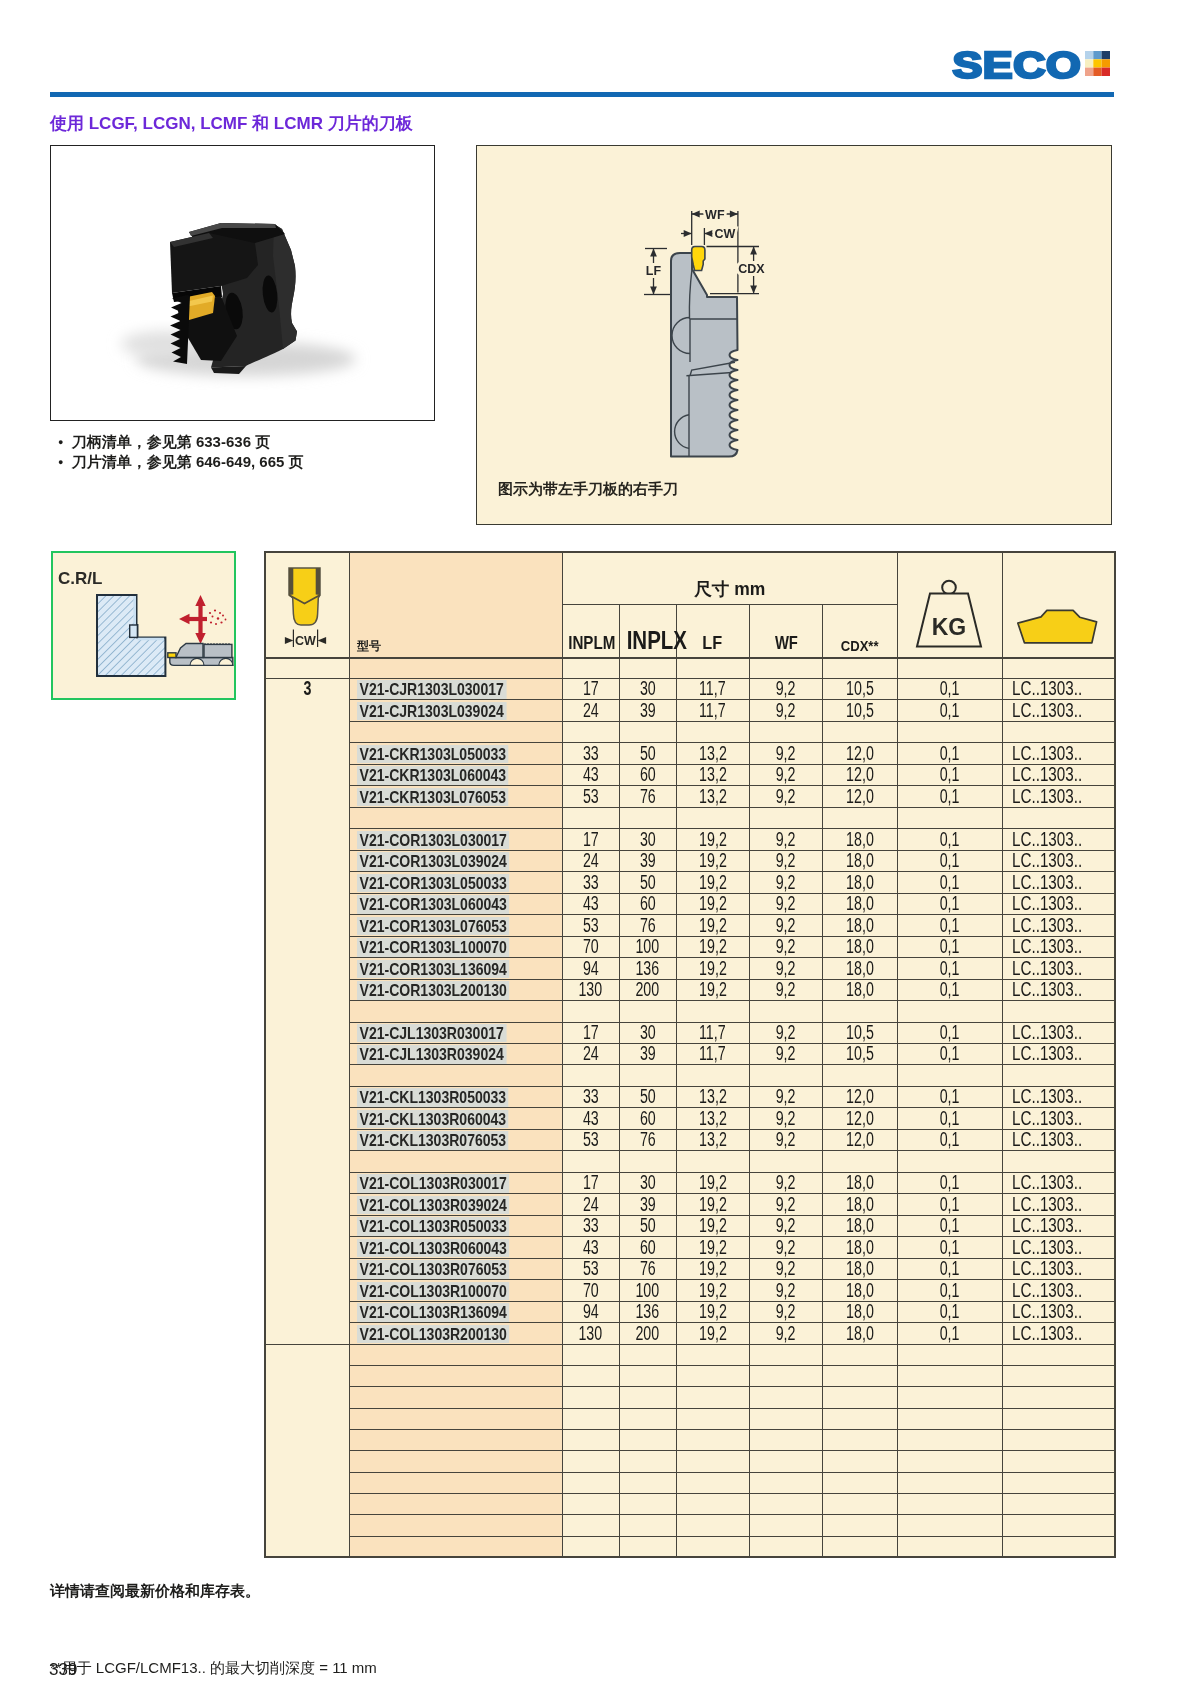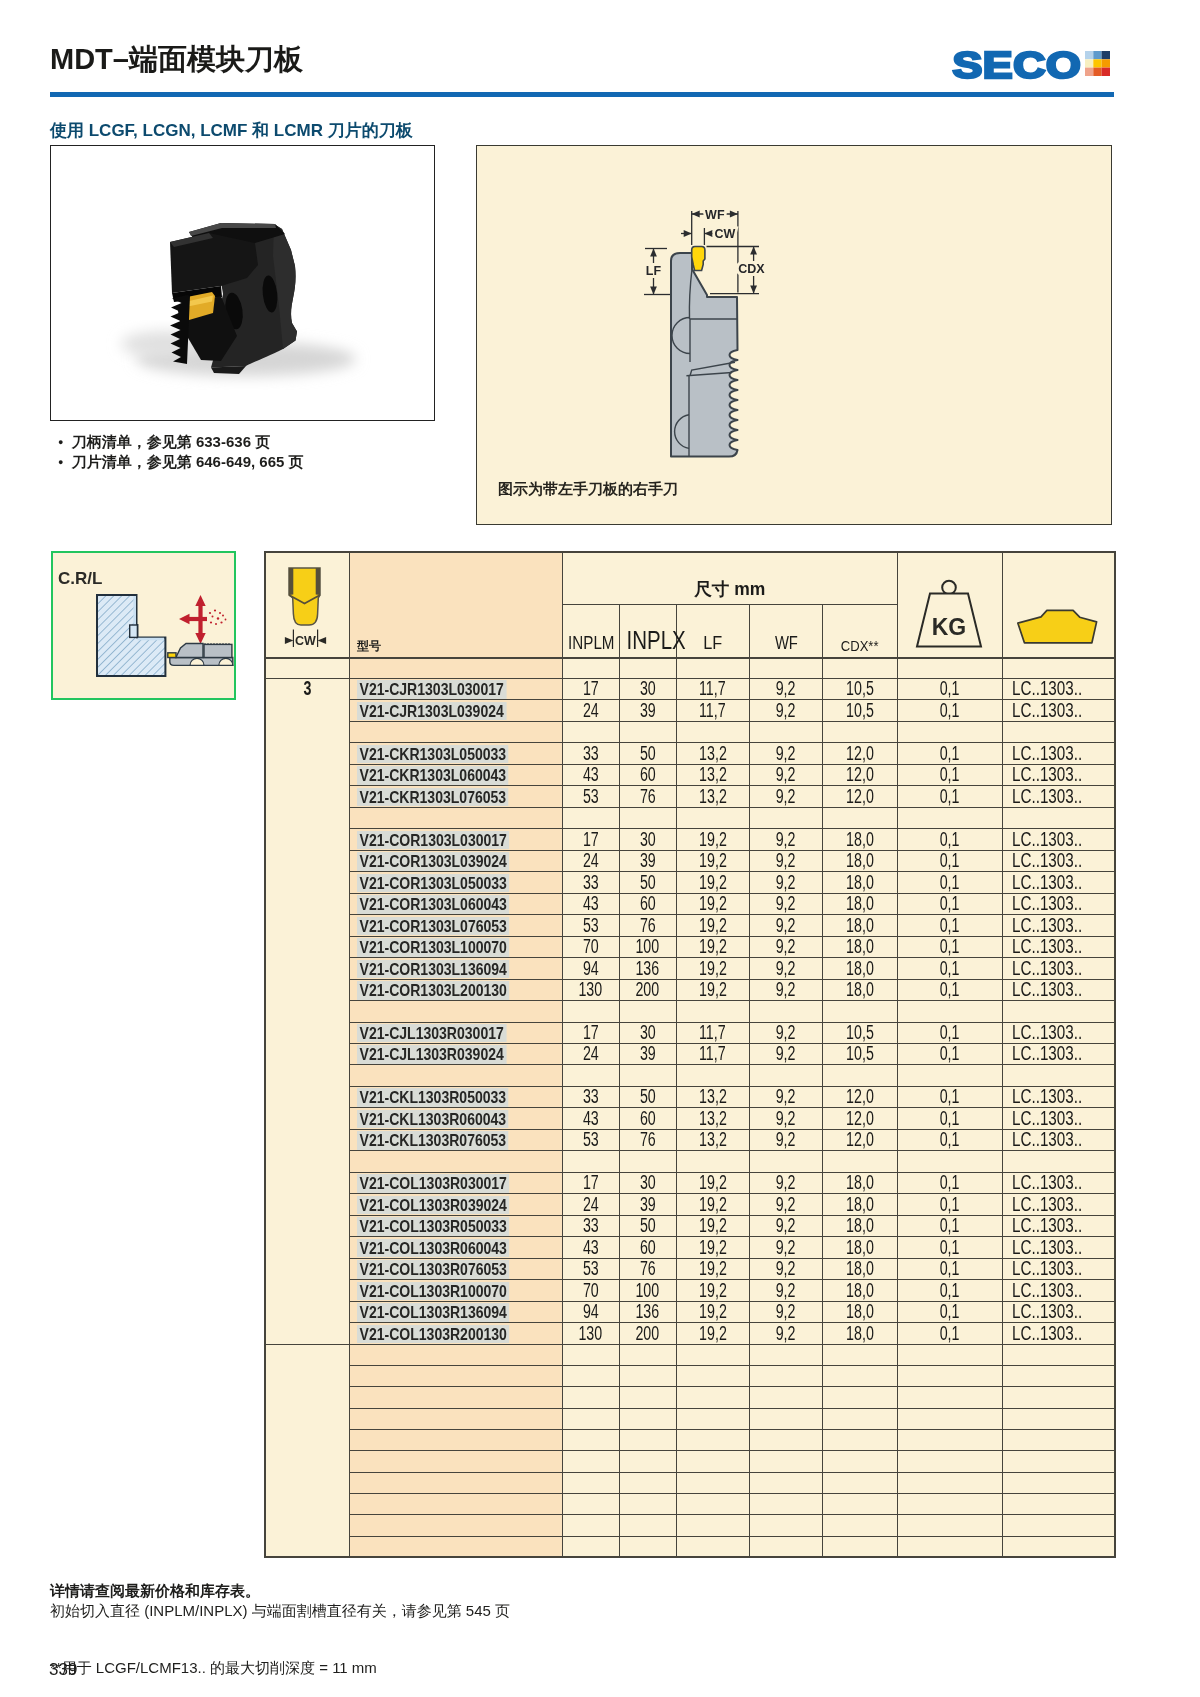--- a/index.html
+++ b/index.html
@@ -11,41 +11,40 @@
  table.main td.mz{background:#FAE2BE;text-align:left;padding-left:7px;}
  table.main tr.dr{height:21.47px;}
  table.main tr.er{height:21.35px;}
  span.n{display:inline-block;transform:scaleX(0.73);}
  span.nl{display:inline-block;transform:scaleX(0.78);transform-origin:left center;}
  span.hx{display:inline-block;transform:scaleX(0.82);}
  span.hl{display:inline-block;transform:scaleX(0.85);transform-origin:left center;background:#D9DCD6;
    font-weight:bold;font-size:16.5px;padding:1px 3px;color:#262624;line-height:1;}
  td.lc{text-align:left !important;padding-left:9px !important;}
  td.c1v{vertical-align:top;}
- .hdr td{font-weight:normal;}
+ .hdr td{font-weight:bold;}
 </style></head>
 <body>
 <div id="page">
-  <div class="abs" style="left:50px;top:40px;font-size:29px;font-weight:bold;letter-spacing:0px;color:#1a1a18;">MDT–端面模块刀板</div>
   <svg class="abs" style="left:950px;top:42px" width="140" height="45" viewBox="0 0 140 45">
     <text x="2" y="36" font-family="'Liberation Sans',sans-serif" font-size="36" font-weight="bold" fill="#1268B2" stroke="#1268B2" stroke-width="2.6" letter-spacing="0.5" transform="scale(1.24,1.01)">SECO</text>
   </svg>
   <svg class="abs" style="left:1085px;top:51px" width="25" height="25" viewBox="0 0 25 25">
     <rect x="0" y="0" width="8.3" height="8.3" fill="#B4D2EB"></rect>
       <rect x="8.3" y="0" width="8.3" height="8.3" fill="#5E9ACC"></rect>
       <rect x="16.6" y="0" width="8.4" height="8.3" fill="#1D3D67"></rect>
     <rect x="0" y="8.3" width="8.3" height="8.3" fill="#F7EFC0"></rect>
       <rect x="8.3" y="8.3" width="8.3" height="8.3" fill="#FDC500"></rect>
       <rect x="16.6" y="8.3" width="8.4" height="8.3" fill="#F59B00"></rect>
     <rect x="0" y="16.6" width="8.3" height="8.4" fill="#EFA38B"></rect>
       <rect x="8.3" y="16.6" width="8.3" height="8.4" fill="#E45B25"></rect>
       <rect x="16.6" y="16.6" width="8.4" height="8.4" fill="#D92B27"></rect>
   </svg>
   <div class="abs" style="left:50px;top:92px;width:1064px;height:5px;background:#1268B3;"></div>
-  <div class="abs" style="left:50px;top:119px;font-size:17px;font-weight:bold;color:#0c4a6e;">使用 LCGF, LCGN, LCMF 和 LCMR 刀片的刀板</div>
+  <div class="abs" style="left:50px;top:112px;font-size:17px;font-weight:bold;color:#6d28d9;">使用 LCGF, LCGN, LCMF 和 LCMR 刀片的刀板</div>
 
   <div class="abs" style="left:50px;top:145px;width:383px;height:274px;border:1.6px solid #222;background:#fff;">
 <svg width="386" height="277" viewBox="0 0 386 277" style="position:absolute;left:0;top:0">
  <defs>
           <filter id="bl" x="-40%" y="-40%" width="180%" height="180%">
             <feGaussianBlur stdDeviation="7"></feGaussianBlur>
           </filter>
         </defs>
  <ellipse cx="195" cy="213" rx="110" ry="17" fill="#d5d5d5" filter="url(#bl)"></ellipse>
  <ellipse cx="115" cy="198" rx="45" ry="13" fill="#e0e0e0" filter="url(#bl)"></ellipse>
@@ -652,15 +651,14 @@
  <circle cx="51" cy="35.5" r="6.8" fill="none" stroke="#2a2a26" stroke-width="2"></circle>
  <path d="M32,41.5 L70,41.5 L83,94.5 L19,94.5 Z" fill="#FBF2D7" stroke="#2a2a26" stroke-width="2" stroke-linejoin="miter"></path>
  <text x="51" y="83" text-anchor="middle" font-family="'Liberation Sans',sans-serif" font-size="23" font-weight="bold" fill="#2a2a26">KG</text>
 </svg>
 
 <svg width="112" height="101" viewBox="0 0 112 101" style="position:absolute;left:1003px;top:552px">
  <path d="M14.8,71.1 L38,64.9 L43.9,58.4 L70.1,58.4 L76.7,65.2 L93.6,69.9 L88.9,90.8 L21.4,90.8 Z" fill="#F7CF17" stroke="#3a3a30" stroke-width="1.7" stroke-linejoin="round"></path>
 </svg>
 
   <div class="abs" style="left:50px;top:1582px;font-size:15px;font-weight:bold;">详情请查阅最新价格和库存表。</div>
-  <div class="abs" style="left:50px;top:1602px;font-size:15px;">初始切入直径 (INPLM/INPLX) 与端面割槽直径有关，请参见第 545 页</div>
   <div class="abs" style="left:50px;top:1622px;font-size:15px;margin-top:37px;">**用于 LCGF/LCMF13.. 的最大切削深度 = 11 mm</div>
   <div class="abs" style="left:49px;top:1660px;font-size:17px;">339</div>
 </div>
 </body></html>

